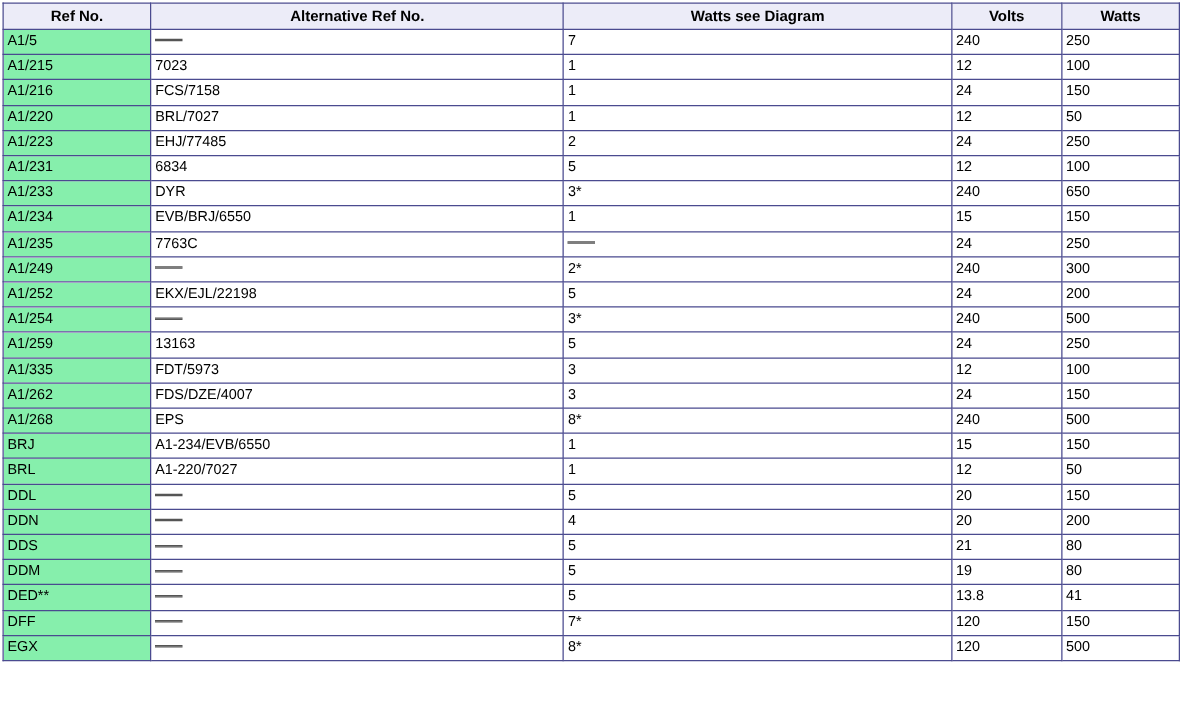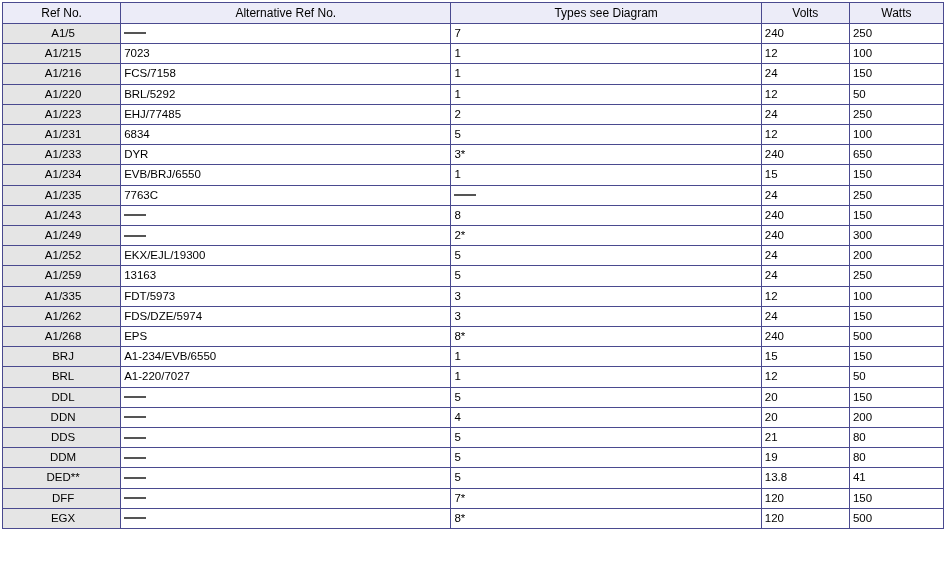--- a/index.html
+++ b/index.html
@@ -27,33 +27,32 @@
     padding: 0;
     height: 19.2px;
     line-height: 19.2px;
     vertical-align: middle;
     overflow: hidden;
     white-space: nowrap;
   }
   table.lamp-table th {
     background: #ececf8;
     text-align: center;
-    font-weight: normal;
+    font-weight: bold;
     font-size: 12px;
     height: 20px;
     line-height: 20px;
     margin-left: 29px;
   }
   table.lamp-table td {
     padding-left: 3px;
     font-size: 11.5px;
   }
   td.ref {
-    background: #e5e5e5;
-    text-align: center;
+    background: #86efac;
   }
   
   col.c-ref     { width: 118px; }
   col.c-alt     { width: 330px; }
   col.c-types   { width: 310px; }
   col.c-volts   { width: 88px; }
   col.c-watts   { width: 94px; }
 
   .dash {
     display: inline-block;
@@ -73,21 +72,21 @@
     <col class="c-ref">
     <col class="c-alt">
     <col class="c-types">
     <col class="c-volts">
     <col class="c-watts">
   </colgroup>
   <thead>
     <tr>
       <th>Ref No.</th>
       <th>Alternative Ref No.</th>
-      <th>Types see Diagram</th>
+      <th>Watts see Diagram</th>
       <th>Volts</th>
       <th>Watts</th>
     </tr>
   </thead>
   <tbody id="table-body">
       <tr>
         <td class="ref">A1/5</td>
         <td><span class="dash"></span></td>
         <td>7</td>
         <td>240</td>
@@ -102,21 +101,21 @@
       </tr>
       <tr>
         <td class="ref">A1/216</td>
         <td>FCS/7158</td>
         <td>1</td>
         <td>24</td>
         <td>150</td>
       </tr>
       <tr>
         <td class="ref">A1/220</td>
-        <td>BRL/5292</td>
+        <td>BRL/7027</td>
         <td>1</td>
         <td>12</td>
         <td>50</td>
       </tr>
       <tr>
         <td class="ref">A1/223</td>
         <td>EHJ/77485</td>
         <td>2</td>
         <td>24</td>
         <td>250</td>
@@ -143,57 +142,57 @@
         <td>150</td>
       </tr>
       <tr>
         <td class="ref">A1/235</td>
         <td>7763C</td>
         <td><span class="dash"></span></td>
         <td>24</td>
         <td>250</td>
       </tr>
       <tr>
-        <td class="ref">A1/243</td>
-        <td><span class="dash"></span></td>
-        <td>8</td>
-        <td>240</td>
-        <td>150</td>
-      </tr>
-      <tr>
         <td class="ref">A1/249</td>
         <td><span class="dash"></span></td>
         <td>2*</td>
         <td>240</td>
         <td>300</td>
       </tr>
       <tr>
         <td class="ref">A1/252</td>
-        <td>EKX/EJL/19300</td>
+        <td>EKX/EJL/22198</td>
         <td>5</td>
         <td>24</td>
         <td>200</td>
+      </tr>
+      <tr>
+        <td class="ref">A1/254</td>
+        <td><span class="dash"></span></td>
+        <td>3*</td>
+        <td>240</td>
+        <td>500</td>
       </tr>
       <tr>
         <td class="ref">A1/259</td>
         <td>13163</td>
         <td>5</td>
         <td>24</td>
         <td>250</td>
       </tr>
       <tr>
         <td class="ref">A1/335</td>
         <td>FDT/5973</td>
         <td>3</td>
         <td>12</td>
         <td>100</td>
       </tr>
       <tr>
         <td class="ref">A1/262</td>
-        <td>FDS/DZE/5974</td>
+        <td>FDS/DZE/4007</td>
         <td>3</td>
         <td>24</td>
         <td>150</td>
       </tr>
       <tr>
         <td class="ref">A1/268</td>
         <td>EPS</td>
         <td>8*</td>
         <td>240</td>
         <td>500</td>

